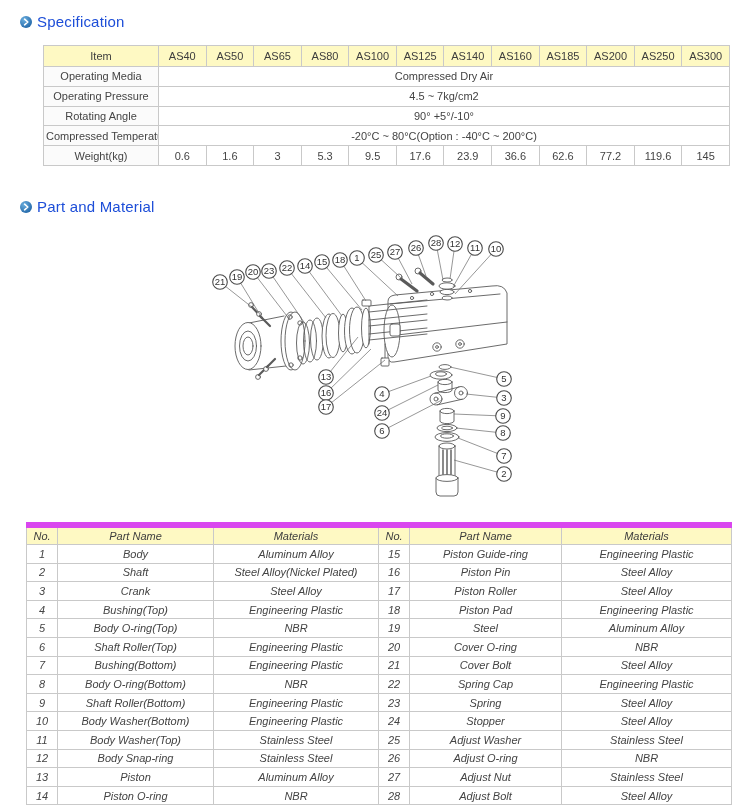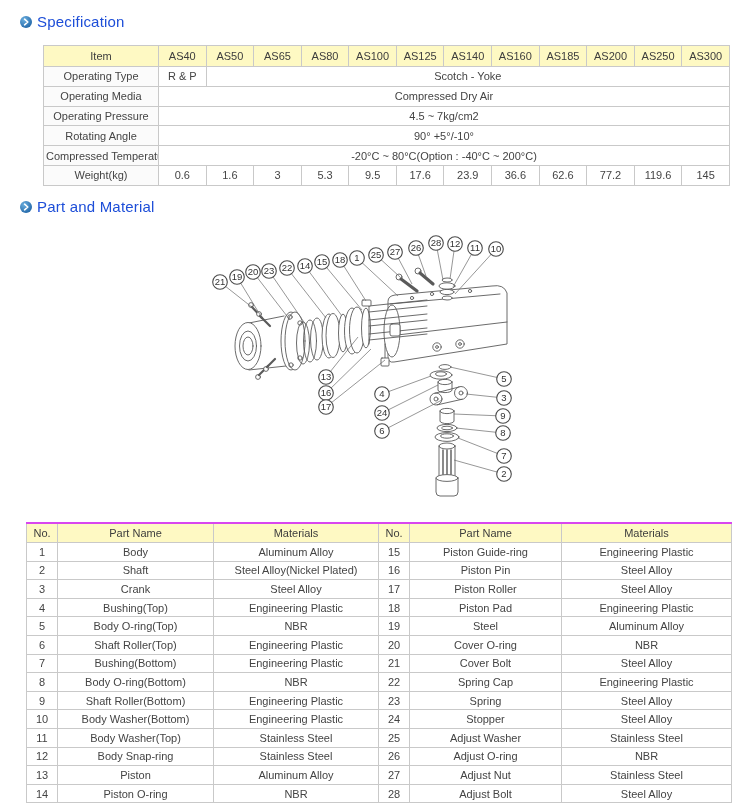--- a/index.html
+++ b/index.html
@@ -22,21 +22,21 @@
   td,th{
     border:1px solid #c9c9c9;font-size:11px;font-weight:normal;
     text-align:center;vertical-align:middle;padding:0 2px;color:#444;
     overflow:hidden;white-space:nowrap;
   }
   thead th{background:#fef9c3;color:#3d3d3d;}
   #spec-table{left:43px;top:45px;width:687px;border-top:1px solid #a5a5a5;}
   #spec-table thead tr{height:21px;}
   #spec-table tbody tr{height:19.8px;}
   #spec-table td.row-label{background:#fbfbfb;}
-  #parts-table{left:26px;top:522px;width:705px;border-top:2px solid #d946ef;}
+  #parts-table{left:26px;top:522px;width:705px;border-top:6px solid #d946ef;font-style:italic;}
   #parts-table thead tr{height:19.5px;}
   #parts-table tbody tr{height:18.6px;}
   #diagram-svg{position:absolute;left:165px;top:228px;}
   .callout-text{font-size:9.5px;fill:#333;}
 </style>
 </head>
 <body>
 
 <div class="section-heading" id="spec-heading">
   <span class="bullet-icon">
@@ -62,25 +62,20 @@
         <th>AS125</th>
         <th>AS140</th>
         <th>AS160</th>
         <th>AS185</th>
         <th>AS200</th>
         <th>AS250</th>
         <th>AS300</th>
       </tr>
     </thead>
   <tbody>
-      <tr>
-        <td class="row-label">Operating Type</td>
-        <td>R &amp; P</td>
-        <td colspan="11">Scotch - Yoke</td>
-      </tr>
       <tr>
         <td class="row-label">Operating Media</td>
         <td colspan="12">Compressed Dry Air</td>
       </tr>
       <tr>
         <td class="row-label">Operating Pressure</td>
         <td colspan="12">4.5 ~ 7kg/cm2</td>
       </tr>
       <tr>
         <td class="row-label">Rotating Angle</td>

